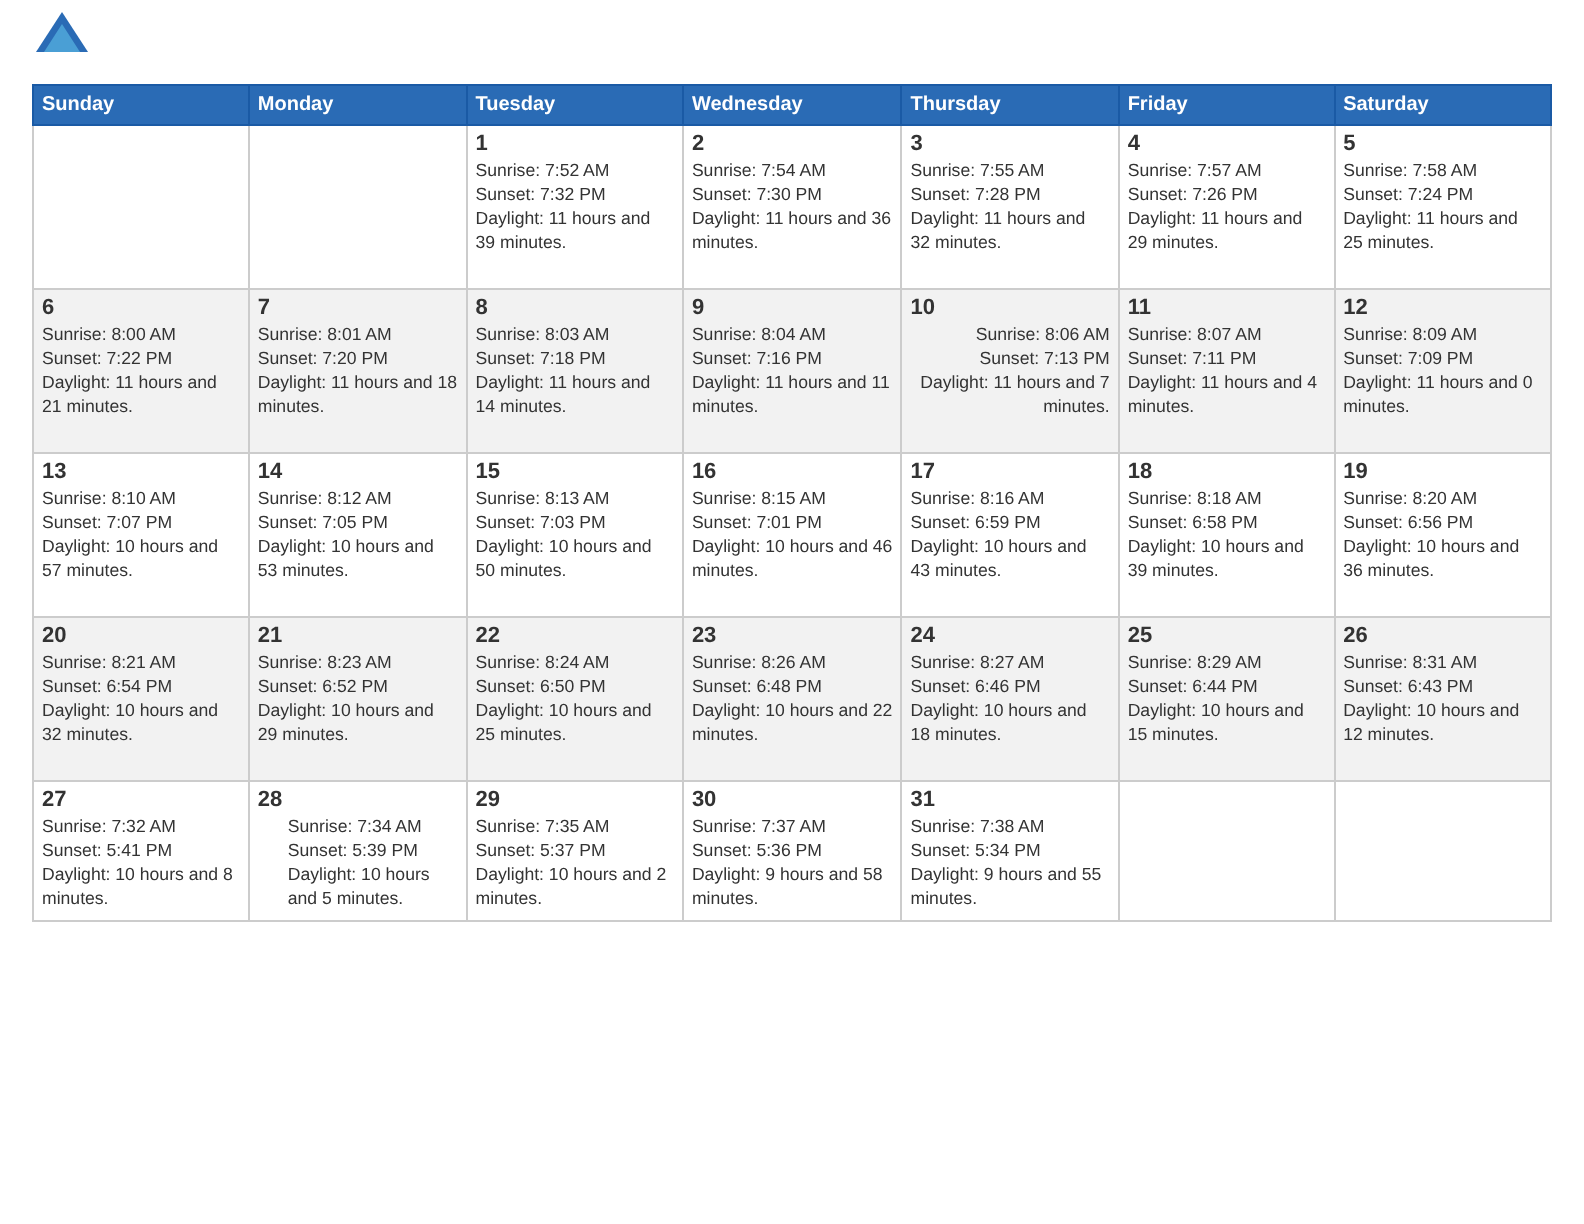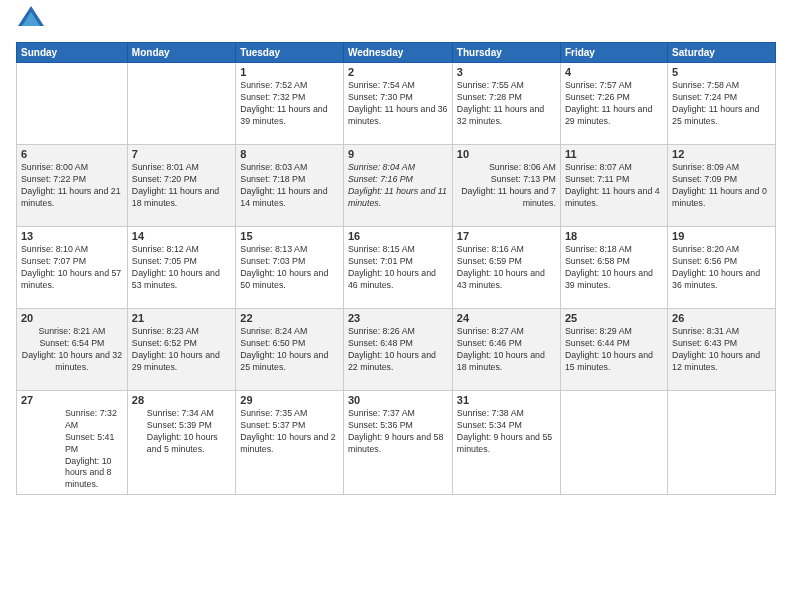--- a/index.html
+++ b/index.html
@@ -185,21 +185,21 @@
 Daylight: 11 hours and 18 minutes.</div>
           </td>
           <td>
             <span class="day-number">8</span>
             <div class="day-info" style="white-space: pre-line;">Sunrise: 8:03 AM
 Sunset: 7:18 PM
 Daylight: 11 hours and 14 minutes.</div>
           </td>
           <td>
             <span class="day-number">9</span>
-            <div class="day-info" style="white-space: pre-line; font-style: italic;">Sunrise: 8:04 AM
+            <div class="day-info" style="white-space: pre-line;">Sunrise: 8:04 AM
 Sunset: 7:16 PM
 Daylight: 11 hours and 11 minutes.</div>
           </td>
           <td>
             <span class="day-number">10</span>
             <div class="day-info" style="white-space: pre-line; text-align: right;">Sunrise: 8:06 AM
 Sunset: 7:13 PM
 Daylight: 11 hours and 7 minutes.</div>
           </td>
           <td>
@@ -255,21 +255,21 @@
           <td>
             <span class="day-number">19</span>
             <div class="day-info" style="white-space: pre-line;">Sunrise: 8:20 AM
 Sunset: 6:56 PM
 Daylight: 10 hours and 36 minutes.</div>
           </td>
         </tr>
         <tr class="row-alt">
           <td>
             <span class="day-number">20</span>
-            <div class="day-info" style="white-space: pre-line; text-align: center;">Sunrise: 8:21 AM
+            <div class="day-info" style="white-space: pre-line;">Sunrise: 8:21 AM
 Sunset: 6:54 PM
 Daylight: 10 hours and 32 minutes.</div>
           </td>
           <td>
             <span class="day-number">21</span>
             <div class="day-info" style="white-space: pre-line;">Sunrise: 8:23 AM
 Sunset: 6:52 PM
 Daylight: 10 hours and 29 minutes.</div>
           </td>
           <td>
@@ -299,21 +299,21 @@
           <td>
             <span class="day-number">26</span>
             <div class="day-info" style="white-space: pre-line;">Sunrise: 8:31 AM
 Sunset: 6:43 PM
 Daylight: 10 hours and 12 minutes.</div>
           </td>
         </tr>
         <tr>
           <td>
             <span class="day-number">27</span>
-            <div class="day-info" style="white-space: pre-line; margin-left: 44px;">Sunrise: 7:32 AM
+            <div class="day-info" style="white-space: pre-line;">Sunrise: 7:32 AM
 Sunset: 5:41 PM
 Daylight: 10 hours and 8 minutes.</div>
           </td>
           <td>
             <span class="day-number">28</span>
             <div class="day-info" style="white-space: pre-line; margin-left: 15px;">Sunrise: 7:34 AM
 Sunset: 5:39 PM
 Daylight: 10 hours and 5 minutes.</div>
           </td>
           <td>

